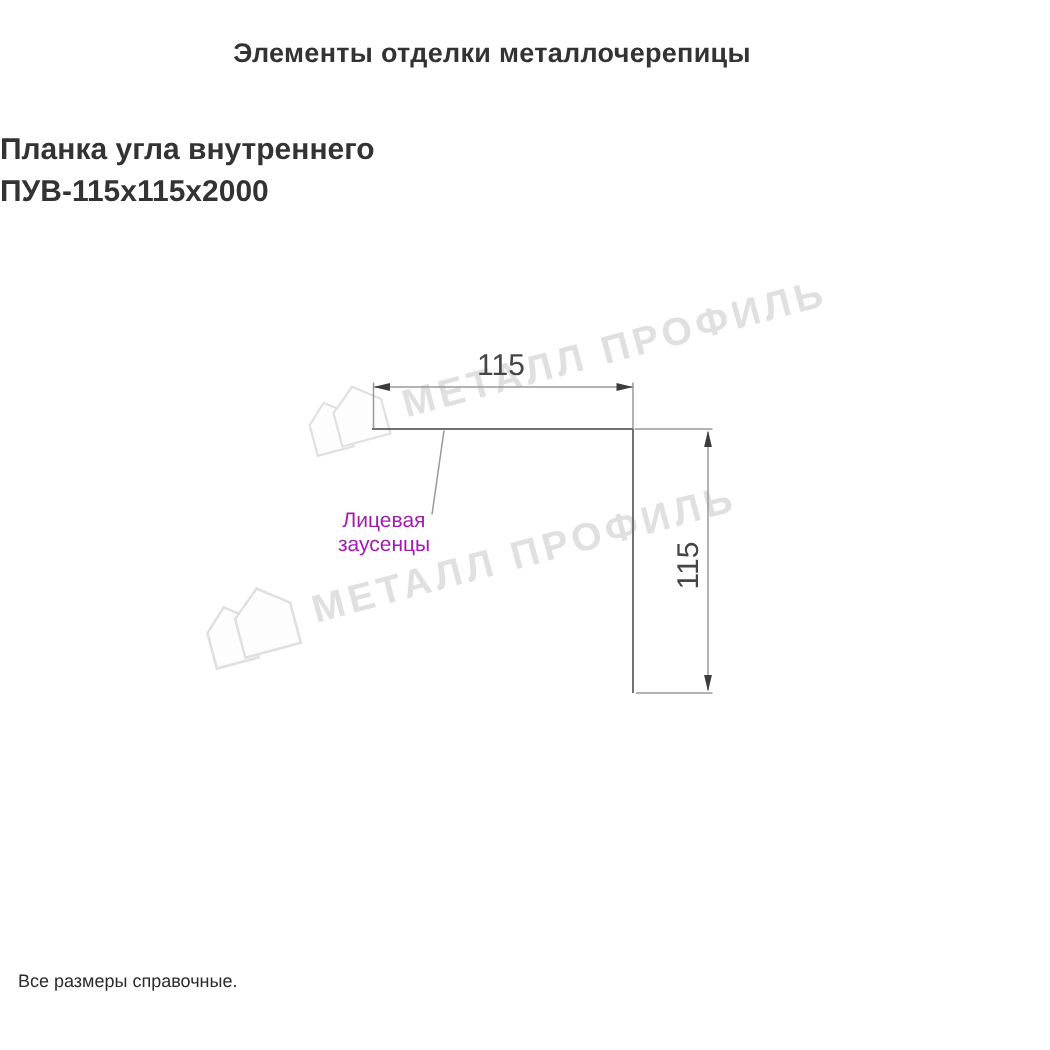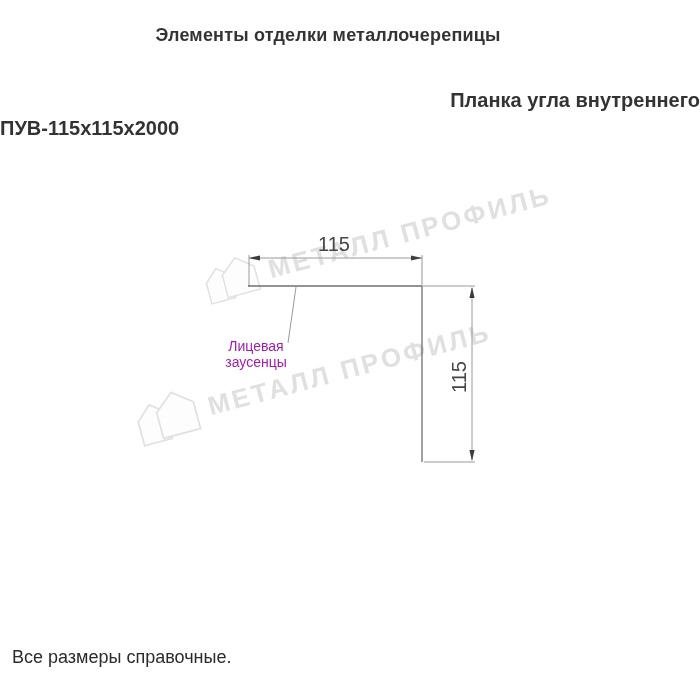--- a/index.html
+++ b/index.html
@@ -18,21 +18,21 @@
     top: 25px; left: 0; width: 656px;
     text-align: center;
     font-size: 18px;
     font-weight: bold;
     letter-spacing: 0.2px;
     color: #333333;
   }
   .page-subtitle {
     position: absolute;
     top: 89px; left: 0; width: 700px;
-    text-align: right;
+    text-align: left;
     font-size: 20px;
     font-weight: bold;
     color: #333333;
   }
   .product-code {
     position: absolute;
     top: 117px; left: 0; width: 680px;
     font-size: 20px;
     font-weight: bold;
     color: #333333;
@@ -81,21 +81,21 @@
     z-index: 2;
     font-size: 14px;
     line-height: 15.5px;
     text-align: center;
     color: #a21caf;
   }
   
   .footer-note {
     position: absolute;
     left: 12px;
-    font-size: 18px;
+    font-size: 12px;
     color: #2b2b2b;
   }
   .footer-note-1 { top: 647px; }
   .footer-note-2 { top: 665px; }
 </style>
 </head>
 <body>
 
 <div class="page">
 

